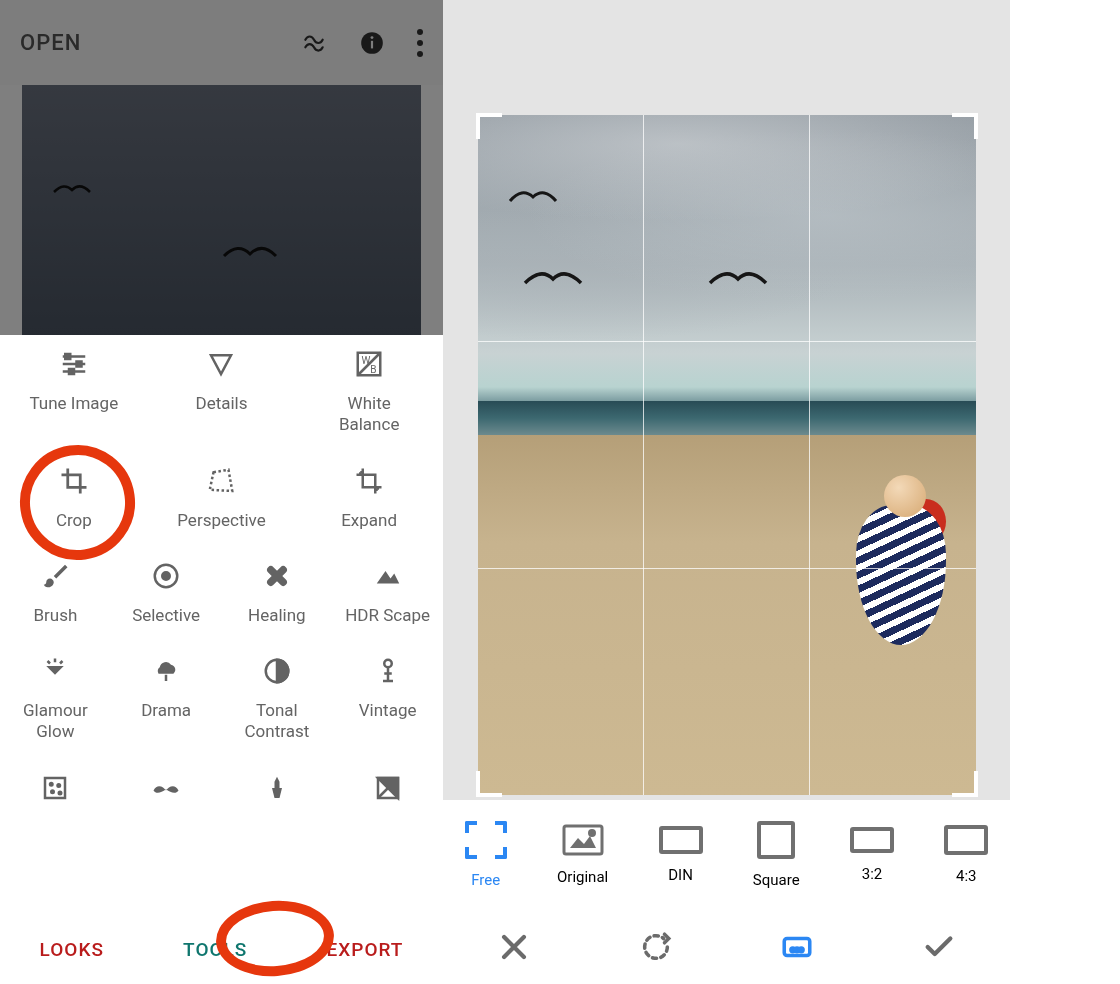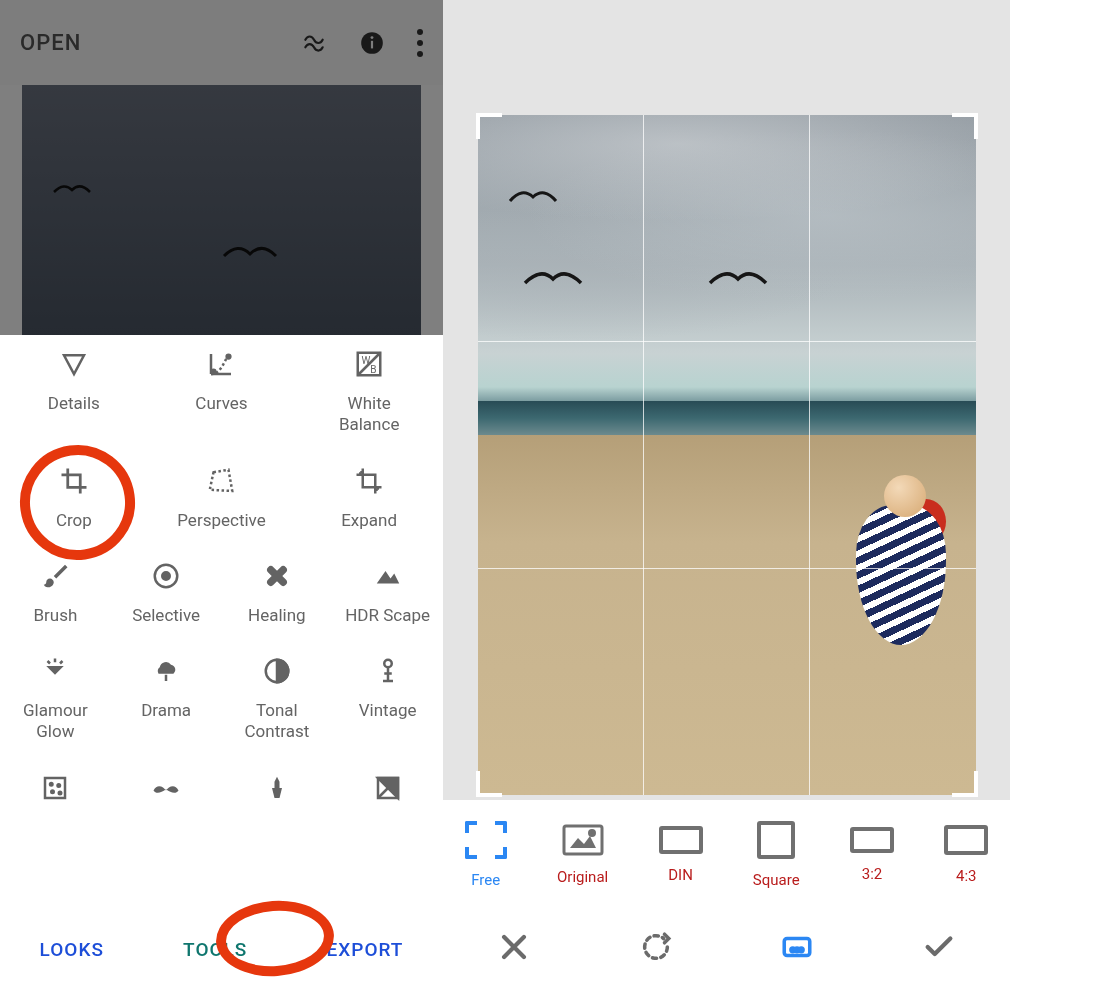--- a/index.html
+++ b/index.html
@@ -29,21 +29,21 @@
   .bird2 { position:absolute; left:200px; top:155px; color:#1a1a1a; }
 
   .tool-grid { background:#fff; flex:1; padding:14px 0 0 0; }
   .trow { display:flex; justify-content:space-around; margin-bottom:30px; }
   .tool { width:130px; text-align:center; color:#646464; font-size:17px; display:flex; flex-direction:column; align-items:center; gap:14px; position:relative; }
   .ticon { width:30px; height:30px; color:#636363; display:flex; align-items:center; justify-content:center; }
   .ticon svg { width:100%; height:100%; }
   .tool-label { line-height:1.25; }
 
   .bottom-tabs { position:absolute; bottom:0; left:0; right:0; height:70px; display:flex; align-items:center; justify-content:space-around; background:#fff; z-index:3;}
-  .btab { font-size:19px; font-weight:500; color:#1d4ed8; letter-spacing:1px; position:relative; }
+  .btab { font-size:19px; font-weight:500; color:#b91c1c; letter-spacing:1px; position:relative; }
   .btab.active { color:#0f766e; }
 
   
   .annot { position:absolute; border:10px solid #e6370d; border-radius:50%; pointer-events:none; z-index:10; }
   .annot.crop { width:115px; height:115px; left:20px; top:445px; transform:rotate(-8deg);}
   .annot.tools { width:118px; height:75px; left:216px; bottom:8px; transform:rotate(-4deg);}
 
   
   .crop-area { flex:1; display:flex; align-items:flex-start; justify-content:center; padding-top:115px; }
   .crop-frame { width:498px; height:680px; position:relative; }
@@ -77,21 +77,21 @@
   .grid-h { height:1px; left:0; right:0; }
   .gv1{left:33.3%;} .gv2{left:66.6%;} .gh1{top:33.3%;} .gh2{top:66.6%;}
 
   .corner { position:absolute; width:26px; height:26px; border:4px solid #fff; }
   .ctl{top:-2px;left:-2px;border-right:none;border-bottom:none;}
   .ctr{top:-2px;right:-2px;border-left:none;border-bottom:none;}
   .cbl{bottom:-2px;left:-2px;border-right:none;border-top:none;}
   .cbr{bottom:-2px;right:-2px;border-left:none;border-top:none;}
 
   .aspect-row { height:110px; background:#fff; display:flex; align-items:center; justify-content:space-around; padding:0 10px;gap:27px;}
-  .aspect { display:flex; flex-direction:column; align-items:center; gap:12px; color:#b91c1c; font-size:15px; }
+  .aspect { display:flex; flex-direction:column; align-items:center; gap:12px; color:#000000; font-size:15px; }
   .aspect.active { color:#2b87f3; }
   .ashape { display:flex; align-items:center; justify-content:center; }
   .ashape-inner{ border:4px solid #707070; border-radius:3px; }
   .free-ico span{position:absolute;width:12px;height:12px;border:4px solid #2b87f3;}
 
   .action-row { height:74px; background:#fff; display:flex; align-items:center; justify-content:space-around; border-top:0;}
   .abtn { width:34px; height:34px; display:flex; align-items:center; justify-content:center; color:#6b6b6b;}
   .abtn svg{width:100%;height:100%;}
   .abtn.active{color:#2b87f3;}
 </style>
@@ -133,35 +133,35 @@
           <path d="M2 16 Q16 2 28 14 Q40 2 54 16" stroke="#111" stroke-width="3" fill="none"></path>
         </svg></div>
   </div>
 
   <div class="tool-grid">
 
     <div class="trow">
       <div class="tool">
         <div class="ticon">
             <svg viewBox="0 0 24 24" stroke="currentColor" stroke-width="2" fill="none">
+              <path d="M3 6h18M3 12h18M3 18h18"></path>
+              <rect x="5" y="4" width="4" height="4" fill="currentColor"></rect>
+              <rect x="14" y="10" width="4" height="4" fill="currentColor"></rect>
+              <rect x="8" y="16" width="4" height="4" fill="currentColor"></rect>
+            </svg>
+          </div>
+        <div class="tool-label">Tune Image</div>
+      </div>
+      <div class="tool">
+        <div class="ticon">
+            <svg viewBox="0 0 24 24" stroke="currentColor" stroke-width="2" fill="none">
               <path d="M4 5 L20 5 L12 20 Z"></path>
             </svg>
           </div>
         <div class="tool-label">Details</div>
-      </div>
-      <div class="tool">
-        <div class="ticon">
-            <svg viewBox="0 0 24 24" stroke="currentColor" stroke-width="2" fill="none">
-              <path d="M4 20 V4 M4 20 H20"></path>
-              <path d="M4 20 Q10 20 14 12 T20 4" stroke-dasharray="2 2"></path>
-              <circle cx="6" cy="18" r="1.5" fill="currentColor"></circle>
-              <circle cx="18" cy="6" r="1.5" fill="currentColor"></circle>
-            </svg>
-          </div>
-        <div class="tool-label">Curves</div>
       </div>
       <div class="tool">
         <div class="ticon">
             <svg viewBox="0 0 24 24" stroke="currentColor" stroke-width="2" fill="none">
               <rect x="3" y="3" width="18" height="18"></rect>
               <text x="6" y="12" font-size="8" fill="currentColor" stroke="none">W</text>
               <text x="13" y="19" font-size="8" fill="currentColor" stroke="none">B</text>
               <path d="M3 21 L21 3"></path>
             </svg>
           </div>

